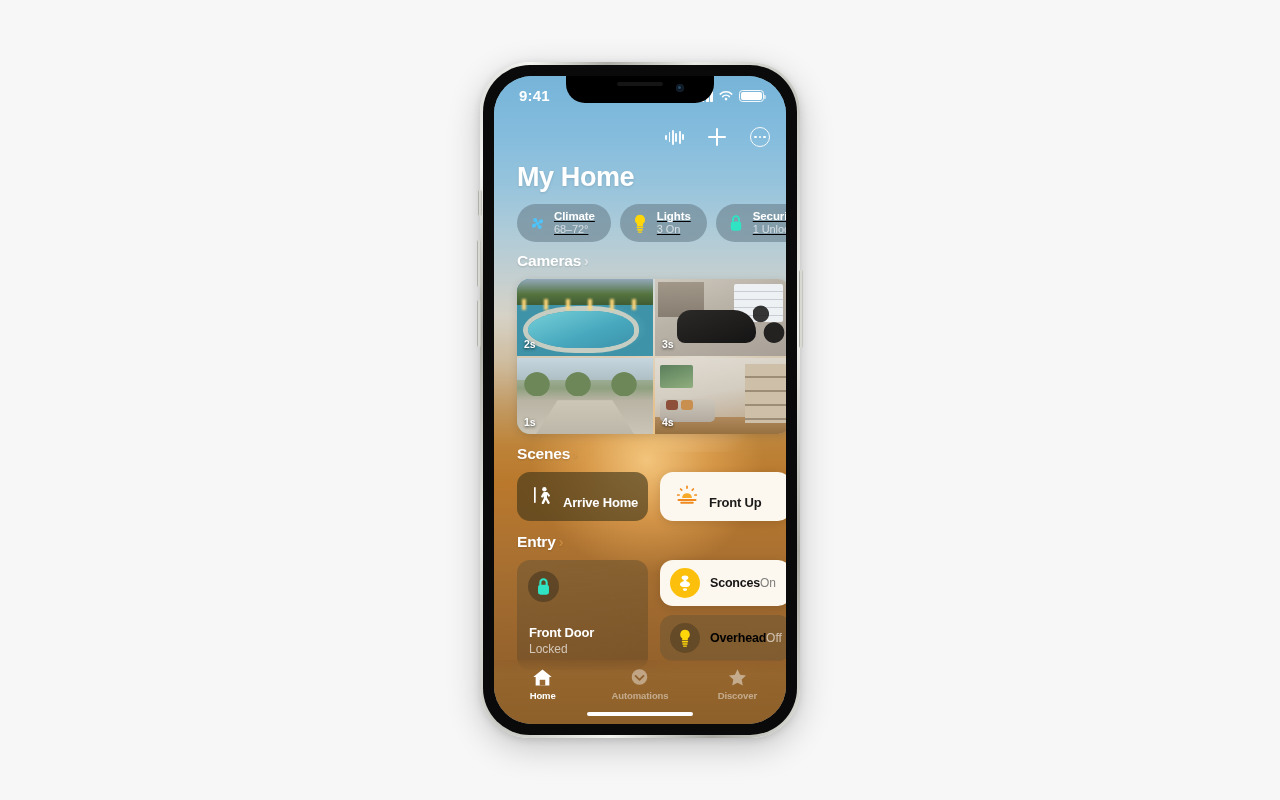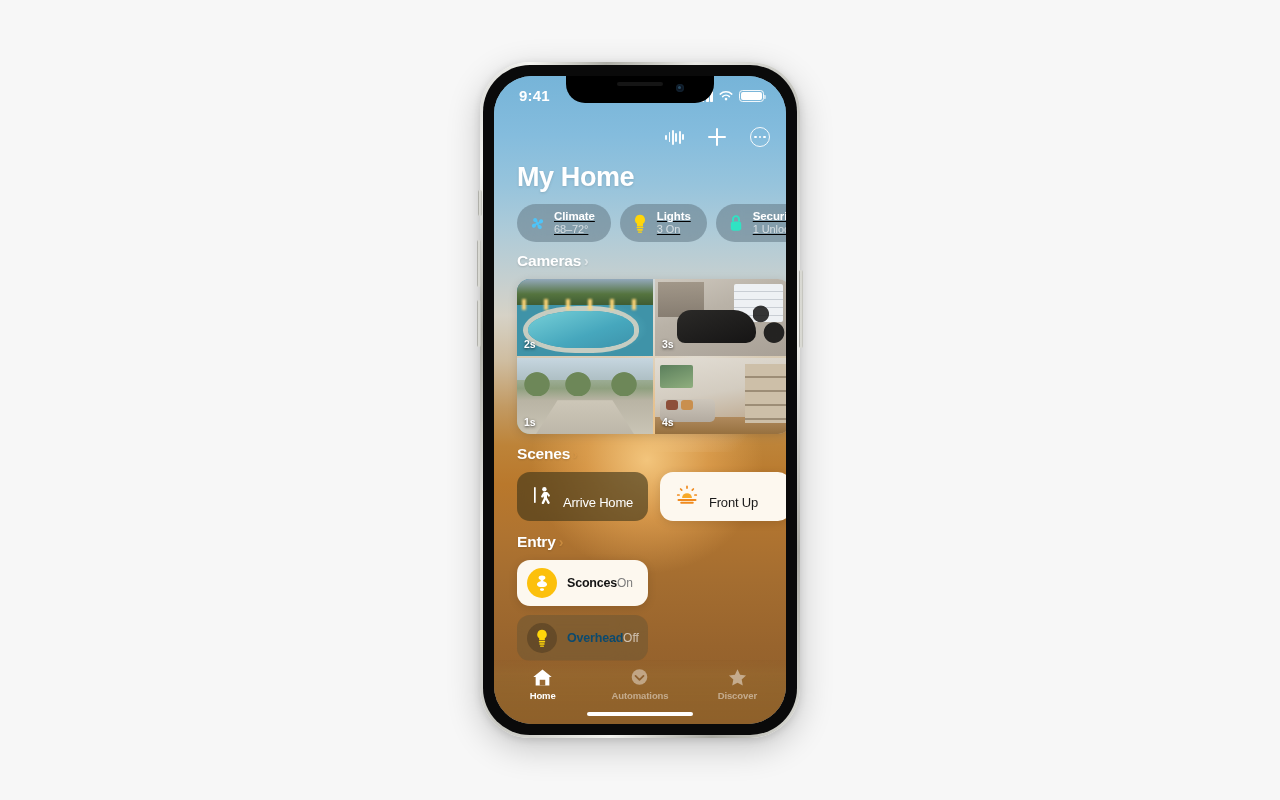--- a/index.html
+++ b/index.html
@@ -210,21 +210,21 @@
 
   
   .sec-scenes{ position:absolute; left:23px; top:193px; }
   .scene-row{ position:absolute; left:23px; top:220px; width:274px; display:flex; gap:12px; }
   .scene{
     flex:1; height:49px; border-radius:13px; display:flex; align-items:center; gap:11px;
     padding-left:16px; cursor:pointer;
   }
   .scene-off{ background:rgba(57,50,24,.60); backdrop-filter:blur(16px); }
   .scene-on { background:#fdf8ef; box-shadow:0 2px 10px rgba(0,0,0,.12); }
-  .scene-lbl{ font-size:13px; font-weight:400; letter-spacing:-.2px;margin-top:12px; }
+  .scene-lbl{ font-size:13px; font-weight:700; letter-spacing:-.2px;margin-top:12px; }
   .scene-off .scene-lbl{ color:#fff; }
   .scene-on .scene-lbl{ color:#1b1b1b; }
 
   
   .sec-entry{ position:absolute; left:23px; top:281px; }
   .entry-row{ position:absolute; left:23px; top:308px; width:274px; display:flex; gap:12px; }
   .entry-left{ width:131px; }
   .entry-right{ width:131px; display:flex; flex-direction:column; gap:9px; }
 
   .acc-big{
@@ -244,21 +244,21 @@
     padding-left:10px; cursor:pointer;
   }
   .acc-on{ background:#fdf8ef; box-shadow:0 2px 10px rgba(0,0,0,.12); }
   .acc-offcard{ background:rgba(108,86,52,.52); backdrop-filter:blur(16px); }
   .acc-circ-on{ width:30px;height:30px;border-radius:50%;background:#fcc00c;display:flex;align-items:center;justify-content:center;flex:0 0 auto;}
   .acc-circ-off{ width:30px;height:30px;border-radius:50%;background:rgba(48,40,26,.35);display:flex;align-items:center;justify-content:center;flex:0 0 auto;}
   .acc-tx{ display:flex; flex-direction:row; line-height:1.2; }
   .acc-n{ font-size:12.5px; font-weight:700; letter-spacing:-.2px; }
   .acc-s{ font-size:12px; }
   .acc-on .acc-n{ color:#141414; } .acc-on .acc-s{ color:#7d7d7d; }
-  .acc-offcard .acc-n{ color:#0c4a6e; } .acc-offcard .acc-s{ color:rgba(255,255,255,.62); }
+  .acc-offcard .acc-n{ color:#000000; } .acc-offcard .acc-s{ color:rgba(255,255,255,.62); }
 
   
   .tabbar{
     position:absolute; left:0; bottom:0; width:100%; height:64px; z-index:9;
     background:linear-gradient(180deg, rgba(150,104,47,.0) 0%, rgba(150,104,47,.72) 22%, rgba(146,100,44,.96) 52%, rgba(142,96,42,1) 100%);
     backdrop-filter:blur(22px);
     display:flex; align-items:flex-start; padding-top:8px;
   }
   .tab{ flex:1; display:flex; flex-direction:column; align-items:center; gap:3px; cursor:pointer; }
   .tab-lbl{ font-size:9.5px; font-weight:600; letter-spacing:-.1px; }
@@ -451,20 +451,32 @@
               <span class="scene-lbl">Front Up</span>
             </div>
           </div>
 
           <div class="sec-h sec-entry">
             <span>Entry</span>
             <span class="chev chev-o">›</span>
           </div>
 
           <div class="entry-row">
+            <div class="entry-left">
+              <div class="acc-big">
+                <span class="circ">
+                  <svg width="15" height="19" viewBox="0 0 14 18" fill="#2fe3c3">
+                    <path d="M7 1.2c-2.3 0-4 1.8-4 4v2.4h2V5.2c0-1.2.9-2.1 2-2.1s2 .9 2 2.1v2.4h2V5.2c0-2.2-1.7-4-4-4z"></path>
+                    <rect x="1.8" y="7.4" width="10.4" height="9.3" rx="2.4"></rect>
+                  </svg>
+                </span>
+                <span class="nm">Front Door</span>
+                <span class="st">Locked</span>
+              </div>
+            </div>
 
             <div class="entry-right">
               <div class="acc-sm acc-on">
                 <span class="acc-circ-on">
                   <svg width="18" height="19" viewBox="0 0 18 19" fill="#fff">
                     <path d="M9 1.6c-2 0-3.4.9-3.4 2.2 0 1 .8 1.7 2.1 2.3v1.2c-2.2.6-3.8 1.9-3.8 3.2 0 1.6 2.3 2.6 5.1 2.6s5.1-1 5.1-2.6c0-1.3-1.6-2.6-3.8-3.2V6.1c1.3-.6 2.1-1.3 2.1-2.3 0-1.3-1.4-2.2-3.4-2.2z"></path>
                     <ellipse cx="9" cy="15.6" rx="2.1" ry="1.3"></ellipse>
                   </svg>
                 </span>
                 <span class="acc-tx">

